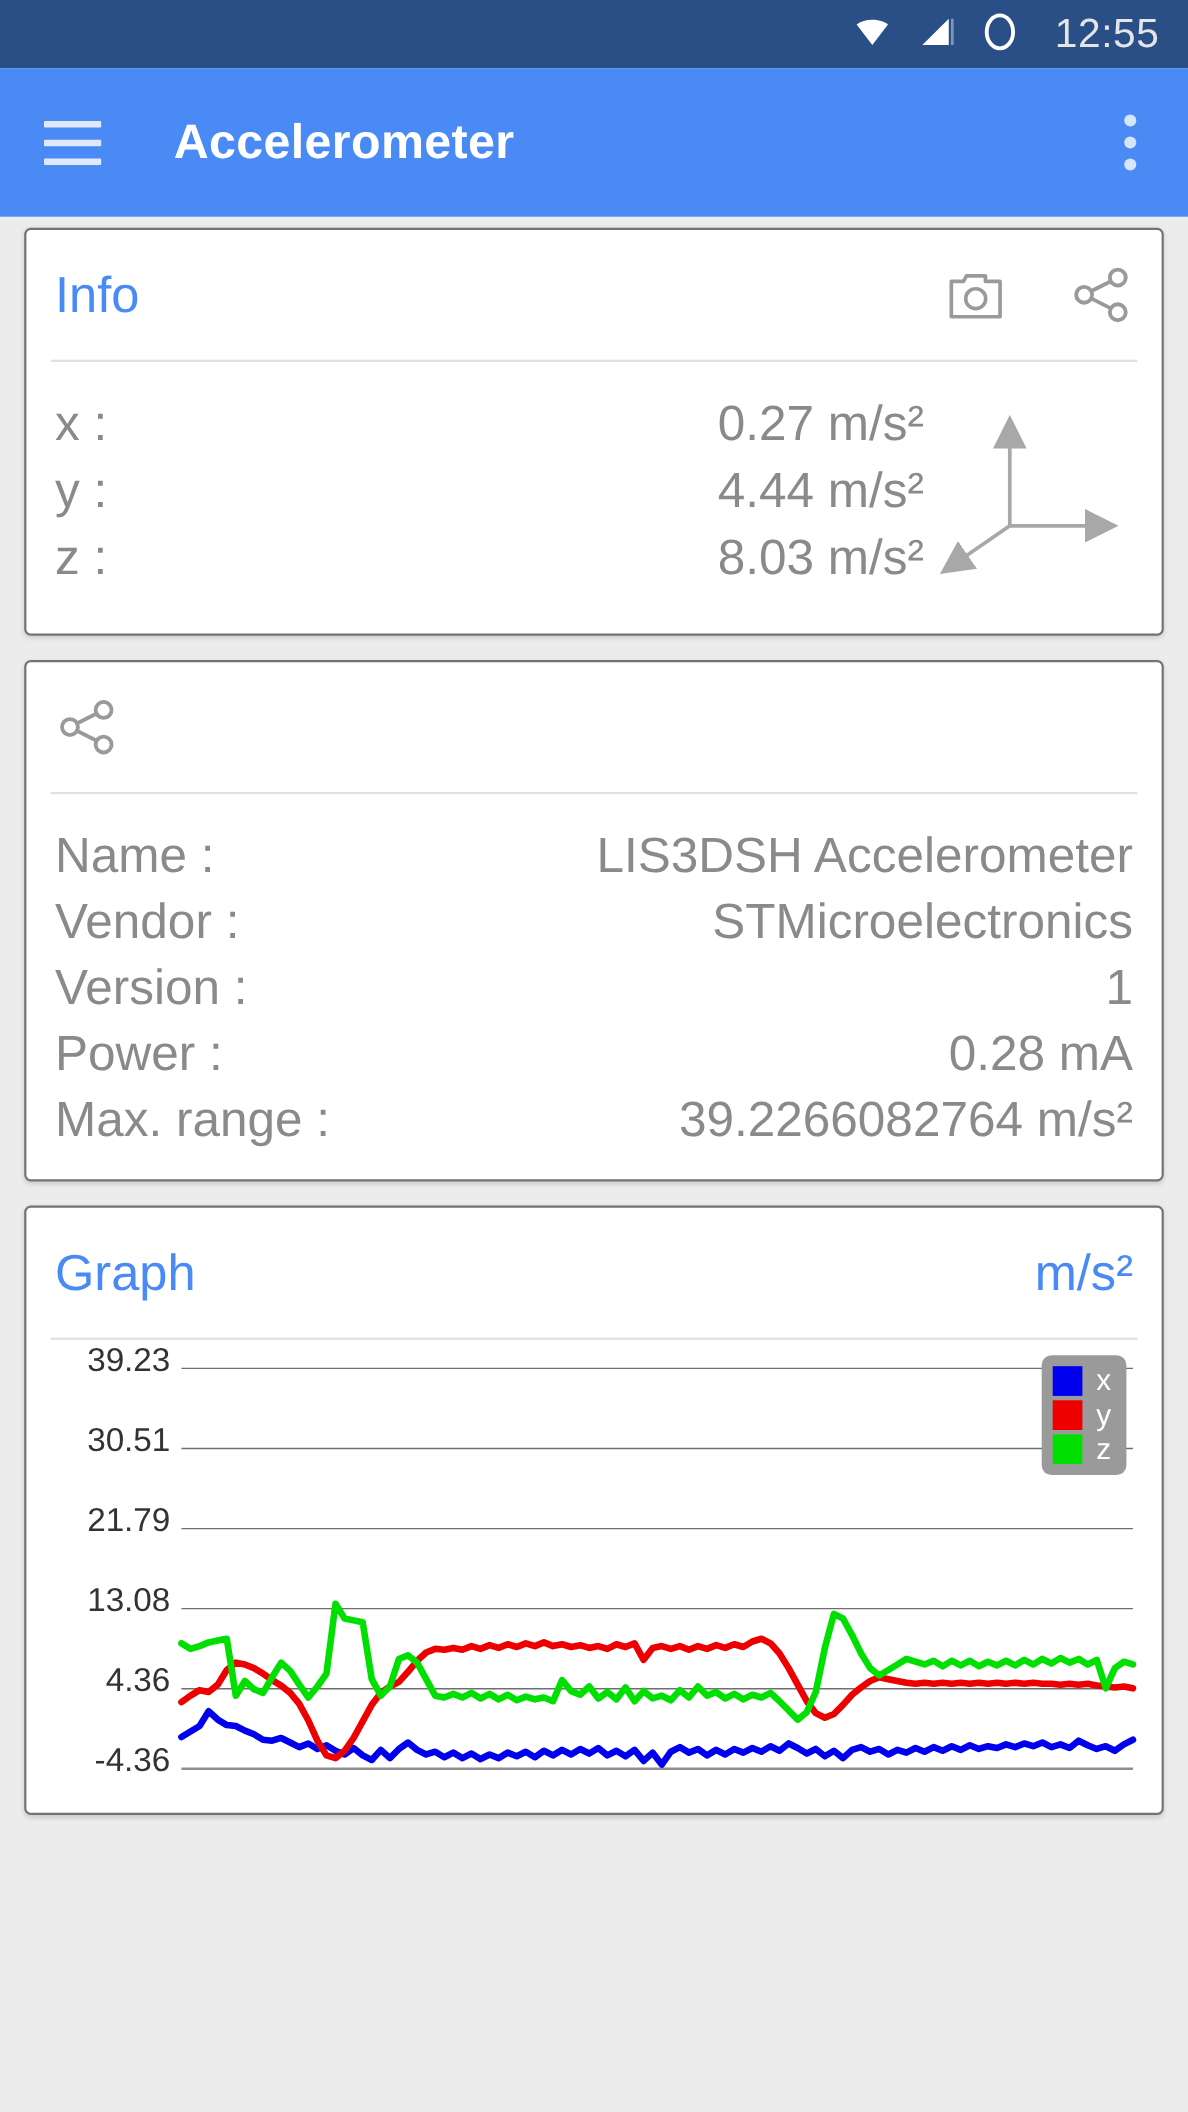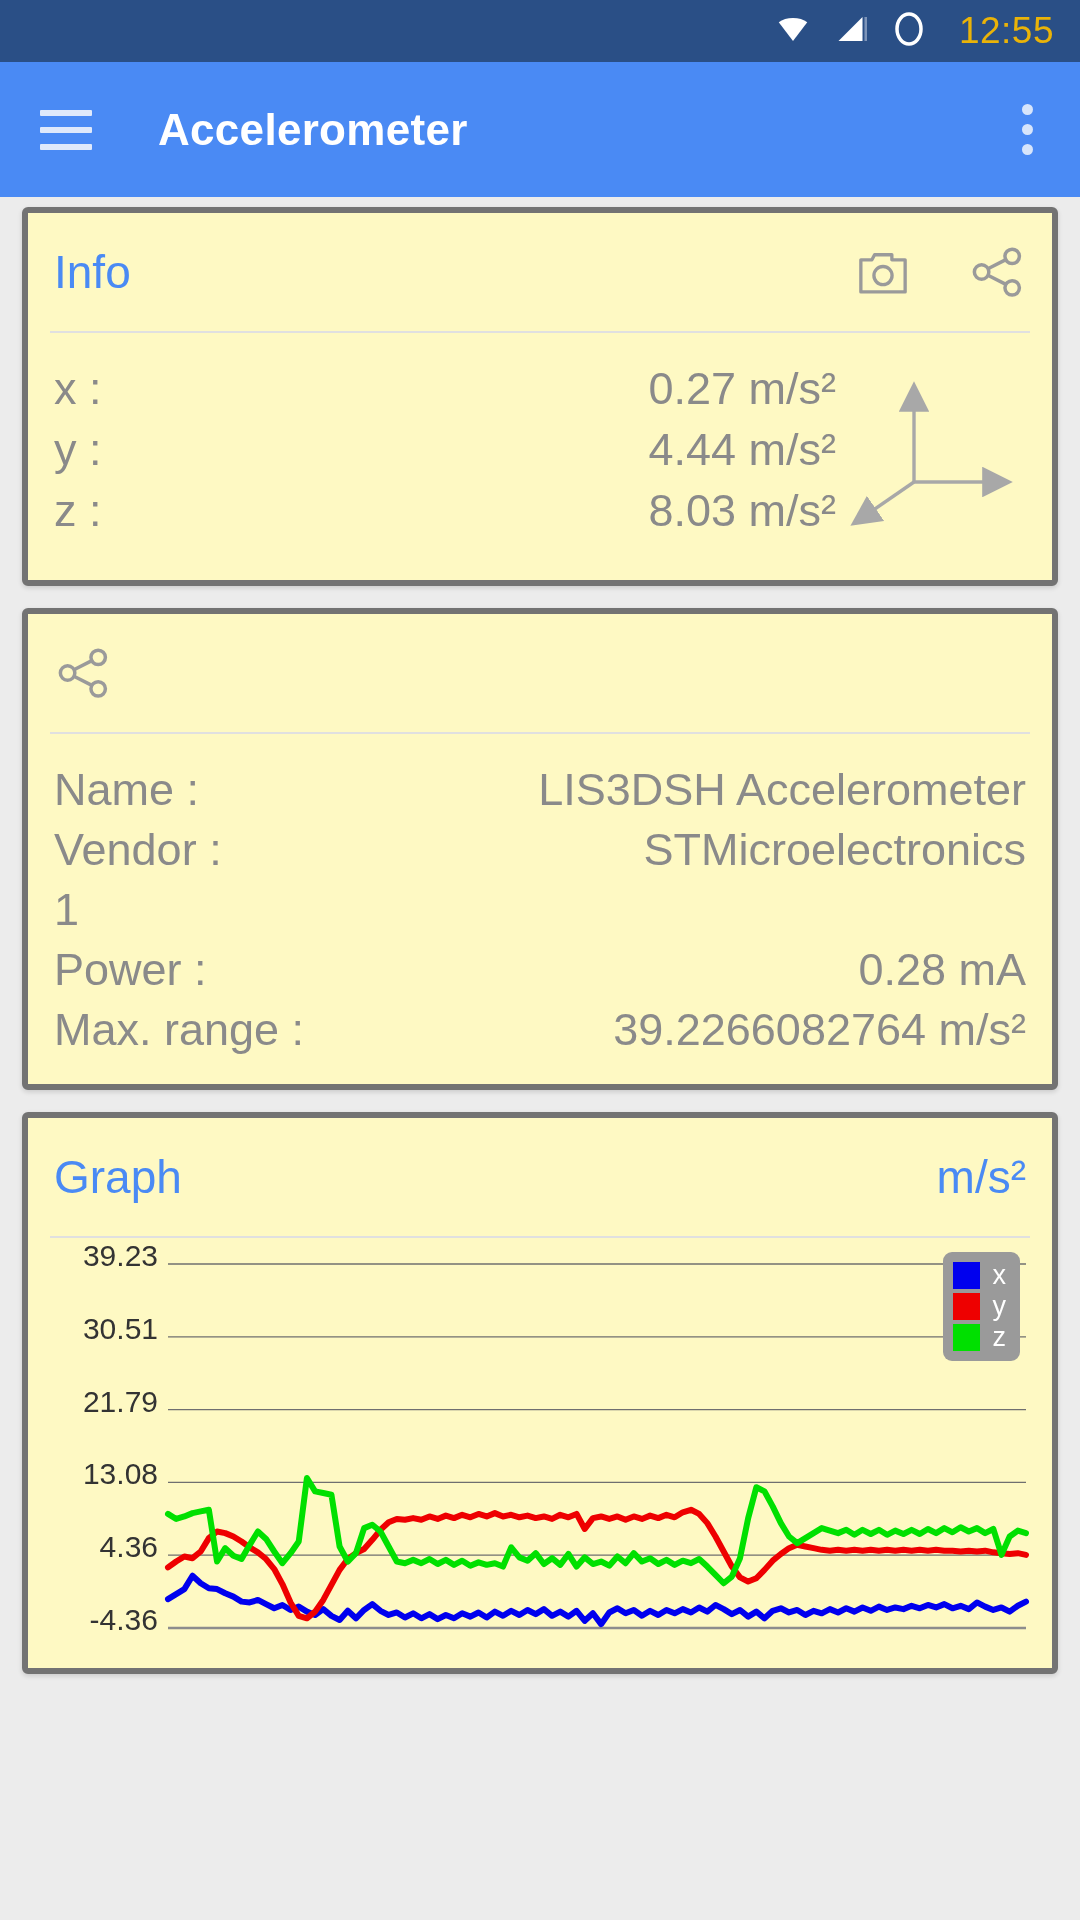--- a/index.html
+++ b/index.html
@@ -24,21 +24,21 @@
     justify-content: flex-end;
     padding-right: 26px;
     box-sizing: border-box;
   }
   .statusbar .sb-icons {
     display: flex;
     align-items: center;
     gap: 16px;
   }
   .sb-time {
-    color: #eab308;
+    color: #e5e5e5;
     font-size: 37px;
     font-weight: 400;
     letter-spacing: 0.5px;
     margin-left: 14px;
     text-align: center;
   }
 
   
   .appbar {
     height: 135px;
@@ -89,23 +89,23 @@
     border-radius: 50%;
     background: #d7e5fb;
   }
 
   
   .content {
     padding: 10px 22px 0 22px;
     box-sizing: border-box;
   }
   .card {
-    background: #fef9c3;
+    background: #ffffff;
     border-radius: 6px;
-    border: 6px solid #737373;
+    border: 2px solid #737373;
     box-shadow: 0 2px 5px rgba(0,0,0,0.14);
     margin-bottom: 22px;
     padding: 0 26px;
     box-sizing: border-box;
   }
   .card-head {
     display: flex;
     align-items: center;
     height: 118px;
   }
@@ -338,20 +338,21 @@
     <div class="details-body">
       <div class="row">
         <span class="lbl">Name :</span>
         <span class="val">LIS3DSH Accelerometer</span>
       </div>
       <div class="row">
         <span class="lbl">Vendor :</span>
         <span class="val">STMicroelectronics</span>
       </div>
       <div class="row">
+        <span class="lbl">Version :</span>
         <span class="val">1</span>
       </div>
       <div class="row">
         <span class="lbl">Power :</span>
         <span class="val">0.28 mA</span>
       </div>
       <div class="row">
         <span class="lbl">Max. range :</span>
         <span class="val">39.2266082764 m/s²</span>
       </div>

